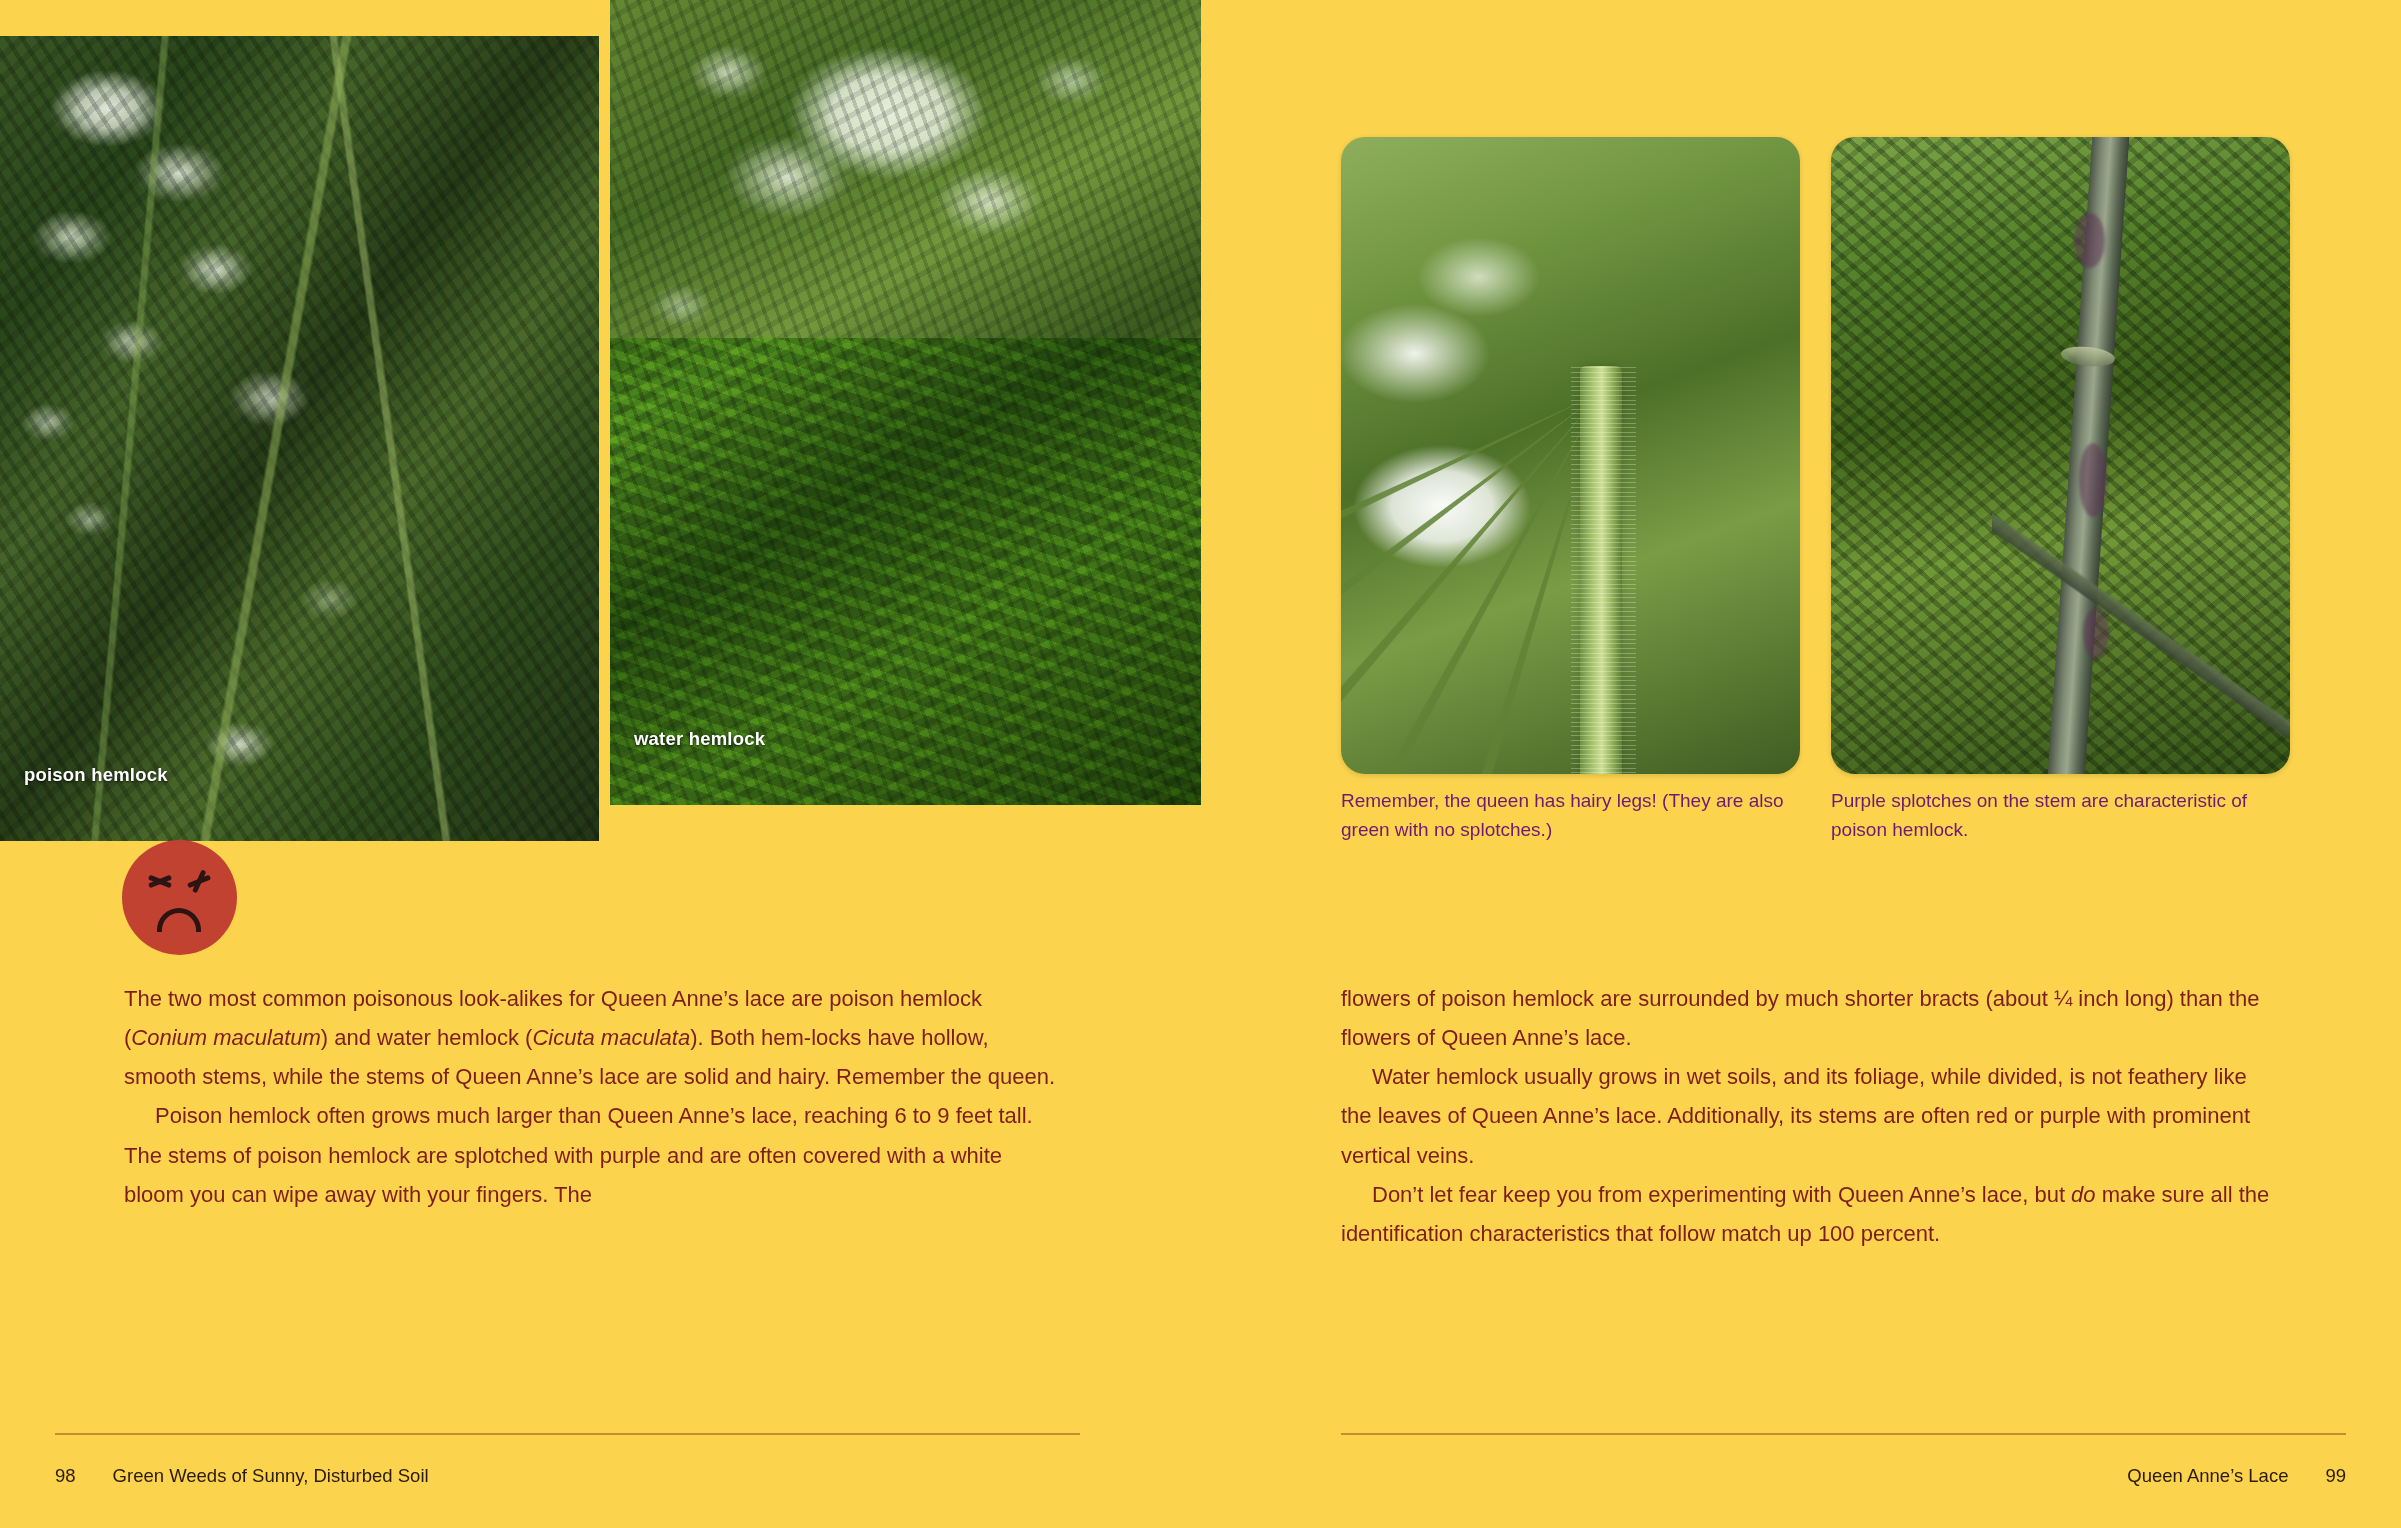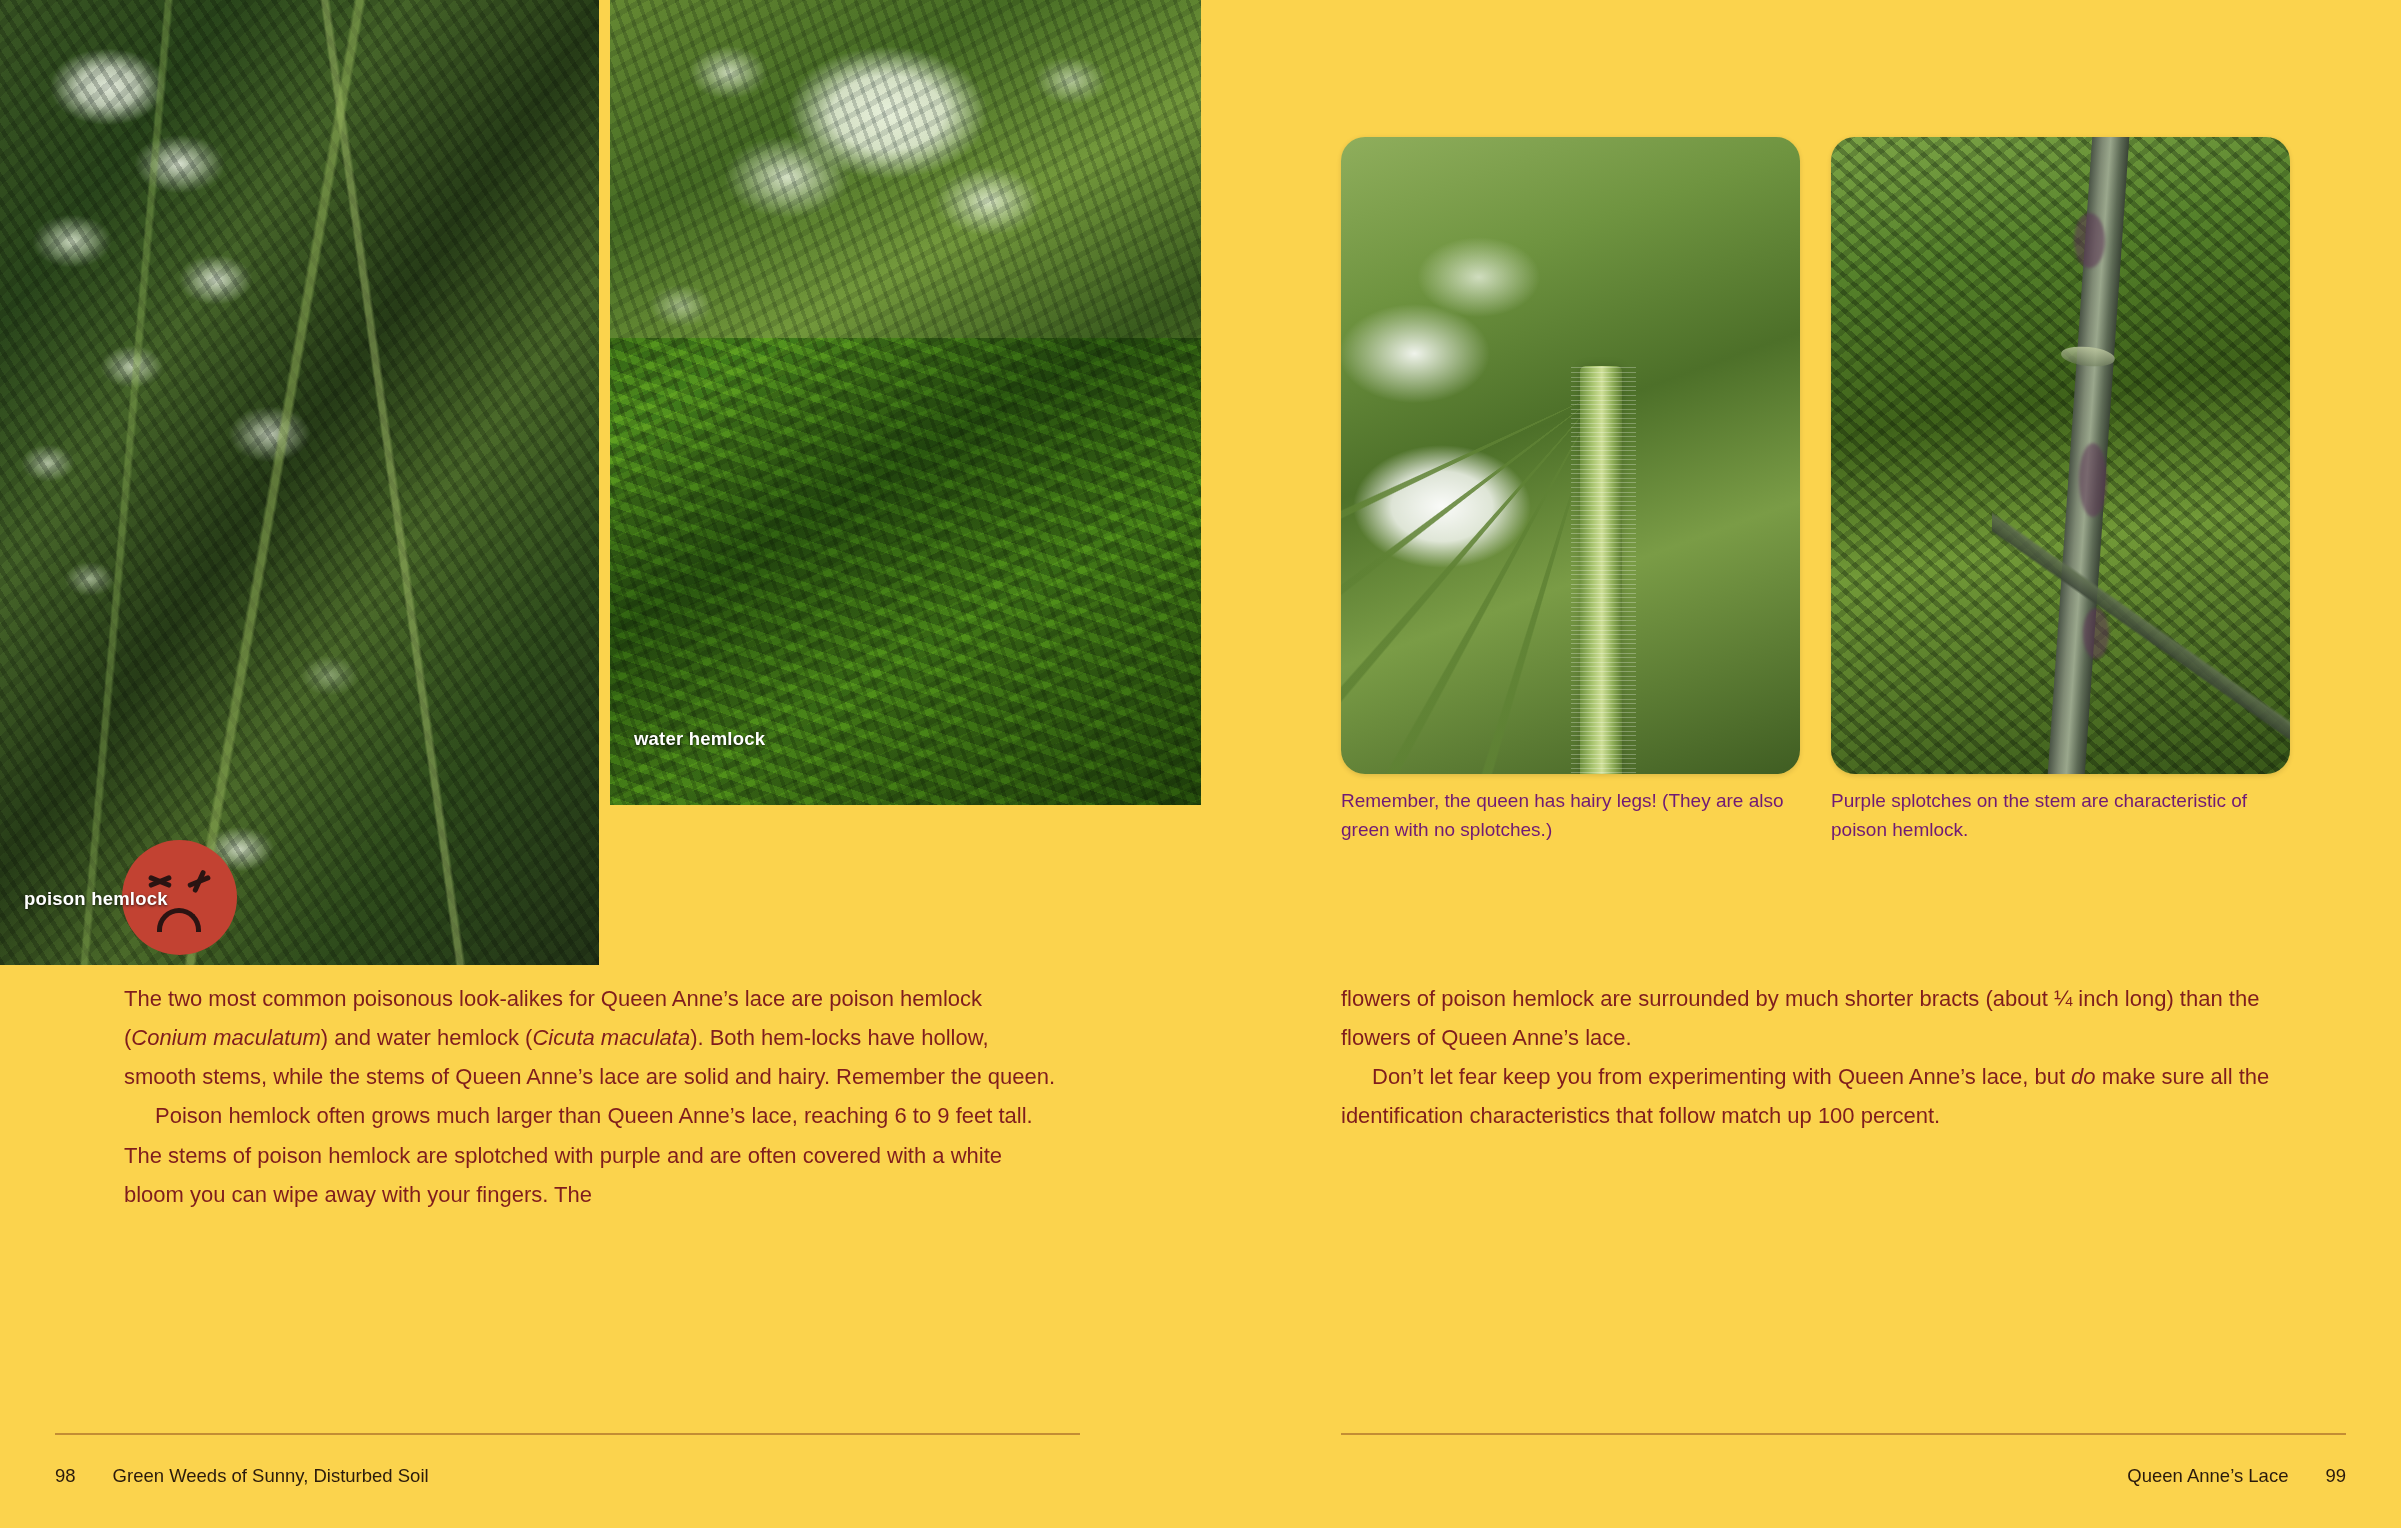--- a/index.html
+++ b/index.html
@@ -32,21 +32,21 @@
     position: absolute;
     left: 0; top: 0;
     width: 1201px; height: 805px;
     display: flex;
     gap: 11px;
   }
   .photo {
     position: relative;
     overflow: hidden;
   }
-  .photo-1 { width: 599px; height: 965px; }
+  .photo-1 { width: 599px; height: 805px; margin-top: 36px; }
   .photo-2 { width: 591px; height: 805px; }
 
   
   .ph1-bg {
     position: absolute; inset: 0;
     background:
       radial-gradient(ellipse 83px 55px at 18% 9%, rgba(255,255,255,0.95) 0%, rgba(255,255,255,0.75) 35%, rgba(255,255,255,0) 70%),
       radial-gradient(ellipse 65px 42px at 30% 17%, rgba(255,255,255,0.9) 0%, rgba(255,255,255,0) 70%),
       radial-gradient(ellipse 55px 37px at 12% 25%, rgba(250,255,245,0.85) 0%, rgba(255,255,255,0) 72%),
       radial-gradient(ellipse 51px 35px at 36% 29%, rgba(255,255,255,0.85) 0%, rgba(255,255,255,0) 72%),
@@ -358,20 +358,21 @@
   </div>
 </div>
 
 <div class="rp-captions">
   <div class="rp-caption">Remember, the queen has hairy legs! (They are also green with no splotches.)</div>
   <div class="rp-caption">Purple splotches on the stem are characteristic of poison hemlock.</div>
 </div>
 
 <div class="body-col col-right">
   <p>flowers of poison hemlock are surrounded by much shorter bracts (about ¼ inch long) than the flowers of Queen Anne’s lace.</p>
+  <p>Water hemlock usually grows in wet soils, and its foliage, while divided, is not feathery like the leaves of Queen Anne’s lace. Additionally, its stems are often red or purple with prominent vertical veins.</p>
   <p>Don’t let fear keep you from experimenting with Queen Anne’s lace, but <i>do</i> make sure all the identification characteristics that follow match up 100 percent.</p>
 </div>
 
 <div class="footer-rule rule-right"></div>
 <div class="footer-right">
   <span class="running-head">Queen Anne’s Lace</span>
   <span class="folio">99</span>
 </div>
 
 

